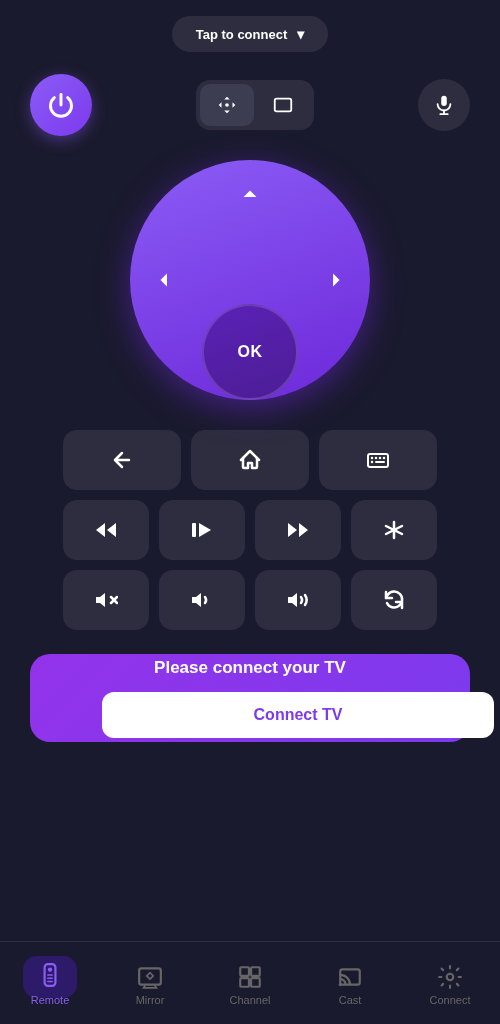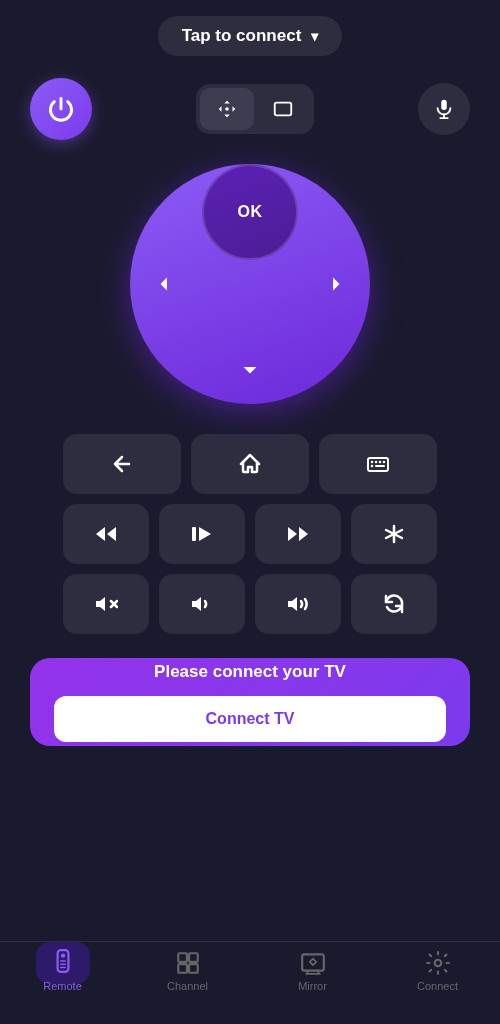--- a/index.html
+++ b/index.html
@@ -28,21 +28,21 @@
       border-radius: 24px;
       padding: 10px 24px;
       display: flex;
       align-items: center;
       gap: 10px;
       cursor: pointer;
     }
 
     .connect-pill span {
       color: #fff;
-      font-size: 17px;
+      font-size: 13px;
       font-weight: 600;
     }
 
     .connect-pill .chevron {
       color: #fff;
       font-size: 14px;
     }
 
     
     .remote-body {
@@ -138,21 +138,21 @@
       height: 240px;
       margin-bottom: 30px;
     }
 
     .dpad-outer {
       width: 240px;
       height: 240px;
       border-radius: 50%;
       background: linear-gradient(160deg, #8b5cf6 0%, #6d28d9 100%);
       display: flex;
-      align-items: flex-start;
+      align-items: flex-end;
       justify-content: center;
       position: relative;
       box-shadow: 0 8px 32px rgba(109, 40, 217, 0.5);
     }
 
     .dpad-inner {
       width: 96px;
       height: 96px;
       border-radius: 50%;
       background: linear-gradient(160deg, #5b21b6, #4c1d95);
@@ -258,30 +258,31 @@
     .connect-tv-btn {
       background: white;
       border: none;
       border-radius: 12px;
       padding: 14px 48px;
       color: #7c3aed;
       font-size: 16px;
       font-weight: 700;
       cursor: pointer;
       width: 100%;
+      margin-left: 48px;
     }
 
     
     .bottom-nav {
       height: 83px;
       background: #1a1a2e;
       border-top: 1px solid #2d2d3f;
       display: flex;
       align-items: flex-start;
-      padding-top: 4px;
+      padding-top: 18px;
     }
 
     .nav-item {
       flex: 1;
       display: flex;
       flex-direction: column;
       align-items: center;
       gap: 4px;
       cursor: pointer;
       padding: 4px 0;
@@ -499,40 +500,51 @@
           <line x1="10" y1="18" x2="14" y2="18" stroke="#8b5cf6" stroke-width="1.5" stroke-linecap="round"></line>
         </svg>
       </div>
     </div>
     <span class="nav-label">Remote</span>
   </div>
 
   <div class="nav-item">
     <div class="nav-icon">
       <svg viewBox="0 0 24 24" width="26" height="26">
+        <rect x="2" y="4" width="20" height="15" rx="2" stroke="#666" stroke-width="2" fill="none"></rect>
+        <path d="M8 19l-2 3h12l-2-3" stroke="#666" stroke-width="1.5" fill="none"></path>
+        <path d="M9 11l3-3 3 3-3 3-3-3z" stroke="#666" stroke-width="1.5" fill="none"></path>
+      </svg>
+    </div>
+    <span class="nav-label">Mirror</span>
+  </div>
+
+  <div class="nav-item">
+    <div class="nav-icon">
+      <svg viewBox="0 0 24 24" width="26" height="26">
         <rect x="3" y="3" width="8" height="8" rx="1" stroke="#666" stroke-width="2" fill="none"></rect>
         <rect x="13" y="3" width="8" height="8" rx="1" stroke="#666" stroke-width="2" fill="none"></rect>
         <rect x="3" y="13" width="8" height="8" rx="1" stroke="#666" stroke-width="2" fill="none"></rect>
         <rect x="13" y="13" width="8" height="8" rx="1" stroke="#666" stroke-width="2" fill="none"></rect>
       </svg>
     </div>
     <span class="nav-label">Channel</span>
   </div>
 
   <div class="nav-item">
     <div class="nav-icon">
       <svg viewBox="0 0 24 24" width="26" height="26">
-        <rect x="2" y="4" width="20" height="15" rx="2" stroke="#666" stroke-width="2" fill="none"></rect>
-        <path d="M8 19l-2 3h12l-2-3" stroke="#666" stroke-width="1.5" fill="none"></path>
-        <path d="M9 11l3-3 3 3-3 3-3-3z" stroke="#666" stroke-width="1.5" fill="none"></path>
+        <rect x="3" y="5" width="18" height="14" rx="2" stroke="#666" stroke-width="2" fill="none"></rect>
+        <path d="M3 14a5 5 0 0 1 5 5" stroke="#666" stroke-width="2" stroke-linecap="round" fill="none"></path>
+        <path d="M3 10a9 9 0 0 1 9 9" stroke="#666" stroke-width="2" stroke-linecap="round" fill="none"></path>
+        <circle cx="3" cy="19" r="1.5" fill="#666"></circle>
       </svg>
     </div>
-    <span class="nav-label">Mirror</span>
-  </div>
-
+    <span class="nav-label">Cast</span>
+  </div>
 
   <div class="nav-item">
     <div class="nav-icon">
       <svg viewBox="0 0 24 24" width="26" height="26">
         <circle cx="12" cy="12" r="3" stroke="#666" stroke-width="2" fill="none"></circle>
         <path d="M12 2v2M12 20v2M4.22 4.22l1.42 1.42M18.36 18.36l1.42 1.42M2 12h2M20 12h2M4.22 19.78l1.42-1.42M18.36 5.64l1.42-1.42" stroke="#666" stroke-width="2" stroke-linecap="round"></path>
       </svg>
     </div>
     <span class="nav-label">Connect</span>
   </div>

